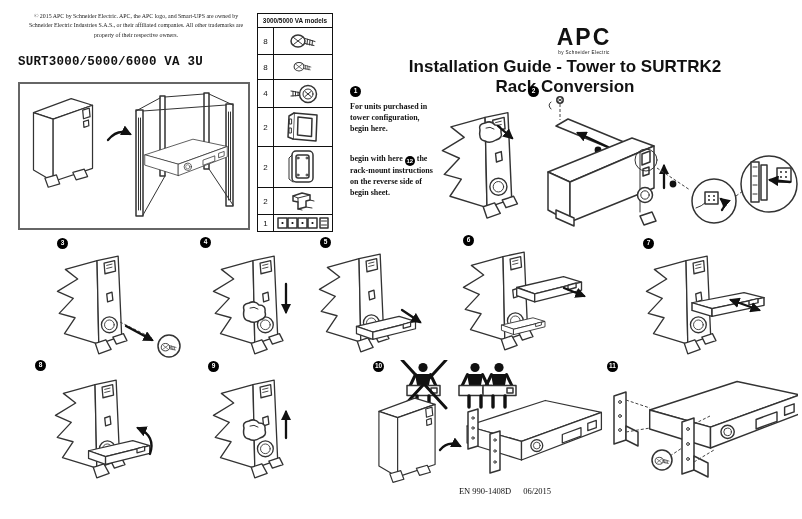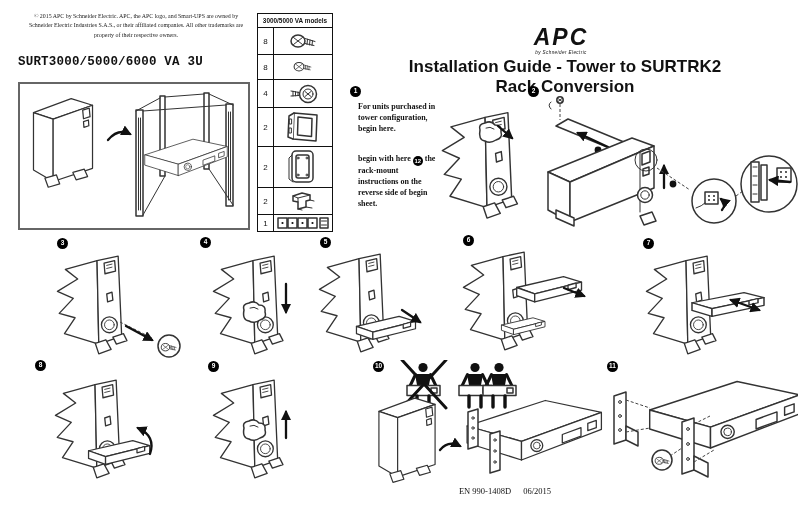--- a/index.html
+++ b/index.html
@@ -2,34 +2,34 @@
 <html><head>
 <meta charset="utf-8">
 <style>
   html,body{margin:0;padding:0;background:#e8e8e8;}
   .page{position:relative;width:802px;height:519px;background:#ffffff;margin:0 auto;
         font-family:"Liberation Serif",serif;color:#111;overflow:hidden;}
   .abs{position:absolute;}
   
   .copyright{left:20px;top:12px;width:232px;text-align:center;font-size:5.9px;line-height:1.6;color:#222;}
   .model-title{left:18px;top:55px;font-family:Liberation Mono, monospace;font-weight:bold;font-size:12.5px;letter-spacing:.2px;}
-  .logo-wrap{left:396px;top:26px;width:330px;text-align:center;font-style:italic;}
+  .logo-wrap{left:419px;top:26px;width:330px;text-align:center;}
   .logo-apc{font-family:"Liberation Sans",sans-serif;font-weight:bold;font-size:23px;letter-spacing:2px;line-height:1;}
   .logo-tag{font-family:"Liberation Sans",sans-serif;font-size:4.6px;letter-spacing:.4px;margin-top:1px;}
   .guide-title{left:400px;top:57px;width:330px;text-align:center;font-family:"Liberation Sans",sans-serif;font-weight:bold;font-size:17px;}
   .footer{left:380px;top:486px;width:250px;text-align:center;font-size:8.5px;}
   .footer span{margin:1px 5px;}
   
   .badge{width:11px;height:11px;border-radius:50%;background:#000;color:#fff;
          font-family:"Liberation Sans",sans-serif;font-weight:bold;font-size:6.5px;
          display:flex;align-items:center;justify-content:center;line-height:1;}
   .badge-inline{display:inline-flex;width:10px;height:10px;font-size:6px;vertical-align:-2px;}
   
   .step1-text{left:346px;top:102px;width:92px;font-weight:bold;font-size:8px;line-height:1.35;}
-  .step1-text p{margin:0 0 9px 12px;}
+  .step1-text p{margin:0 0 9px 4px;}
   
   .overview-box{left:18px;top:82px;width:228px;height:144px;border:2px solid #666;}
   
   .parts-table{left:257px;top:13px;width:74px;border:1.2px solid #111;background:#fff;
                font-family:"Liberation Sans",sans-serif;}
   .pt-header{height:13px;border-bottom:1px solid #111;display:flex;align-items:center;justify-content:center;
              font-weight:bold;font-size:6.4px;}
   .pt-row{display:flex;border-bottom:1px solid #111;}
   .pt-row:last-child{border-bottom:none;}
   .pt-qty{width:15px;border-right:1px solid #111;display:flex;align-items:center;justify-content:center;font-size:8px;}

